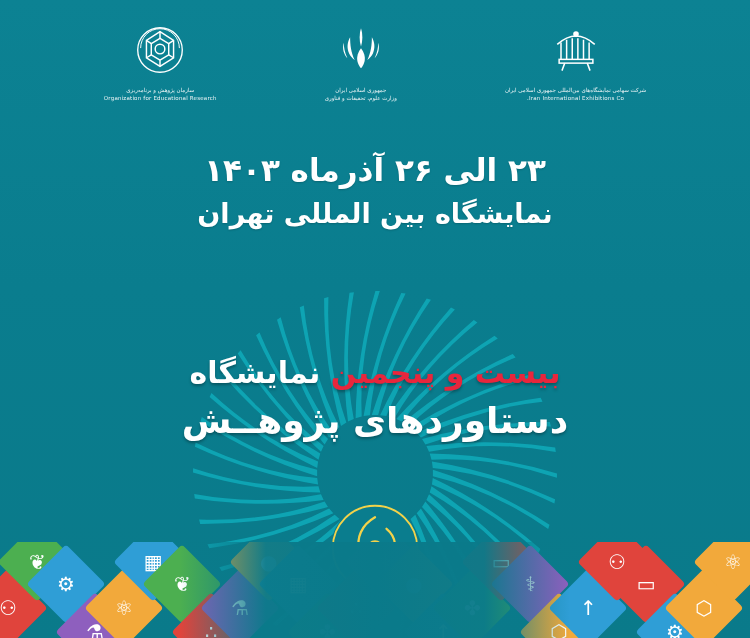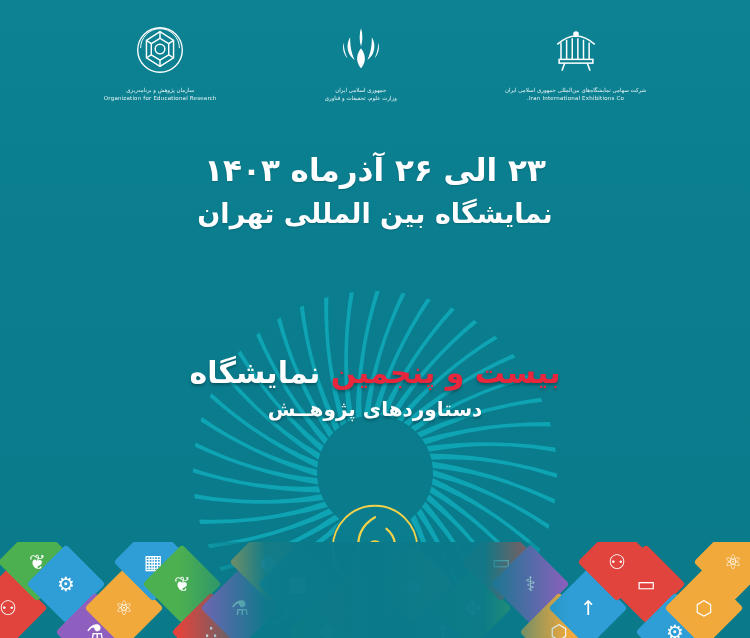--- a/index.html
+++ b/index.html
@@ -96,21 +96,21 @@
     left: 0;
     width: 100%;
     text-align: center;
     direction: rtl;
     color: #ffffff;
     text-shadow: 0 2px 3px rgba(0,0,0,.30);
     line-height: 1.42;
   }
   .title-block .l1 { font-size: 30px; font-weight: bold; }
   .title-block .l1 .accent { color: #e8263c; }
-  .title-block .l2 { font-size: 20px; font-weight: bold; }
+  .title-block .l2 { font-size: 36px; font-weight: bold; }
   .title-block .l3 { font-size: 30px; font-weight: bold; }
 
   
   .emblem {
     position: absolute;
     left: 50%;
     top: 500px;
     margin-left: -48px;
     width: 96px;
     height: 96px;

